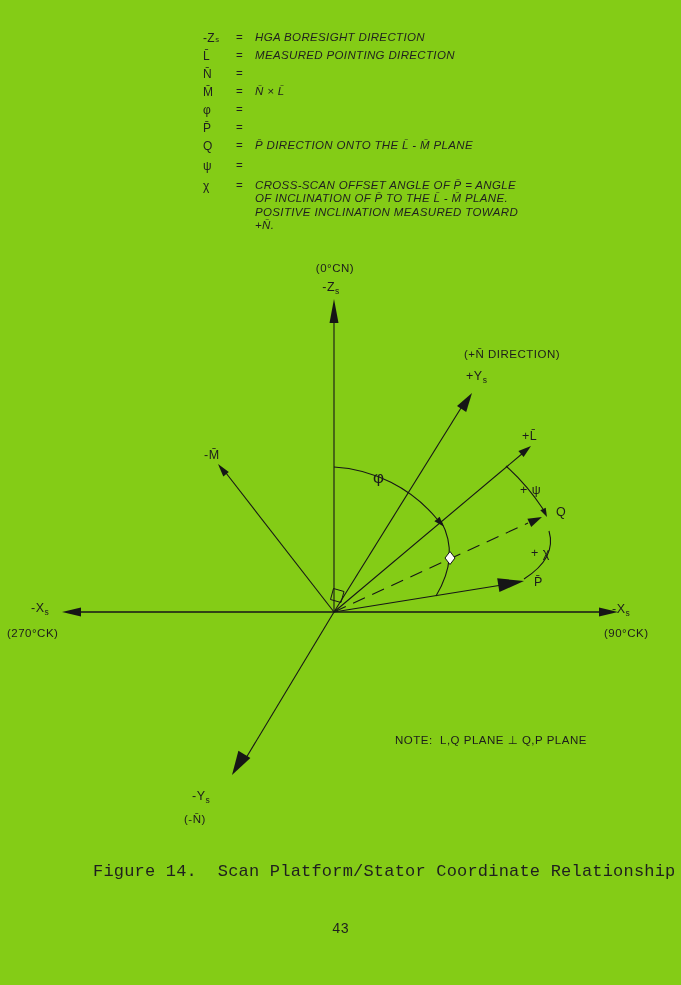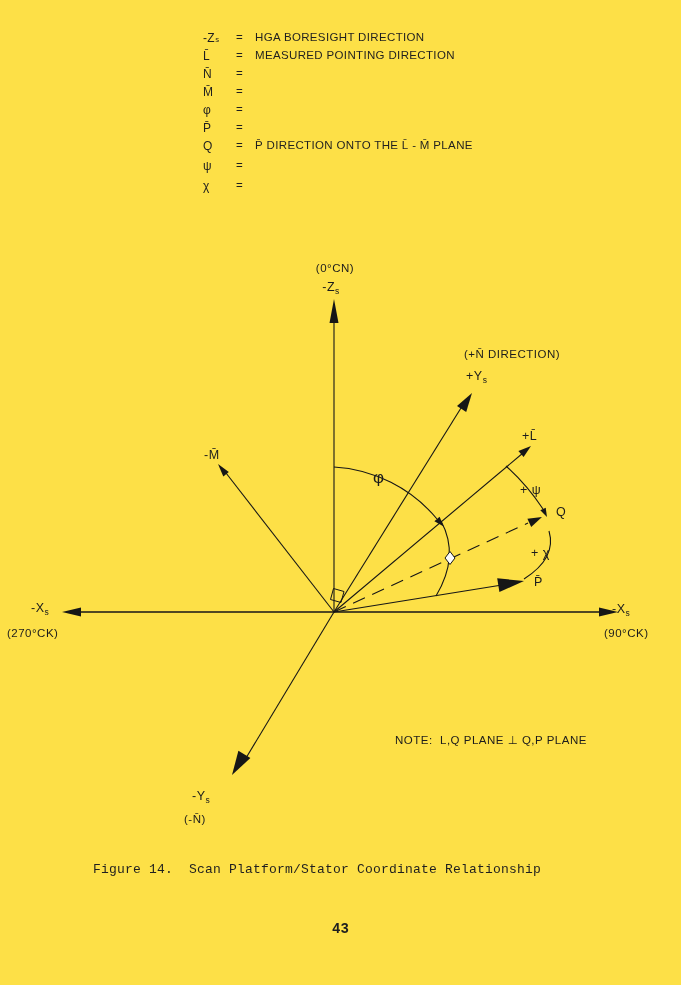--- a/index.html
+++ b/index.html
@@ -1,43 +1,43 @@
 <!DOCTYPE html>
 <html><head>
 <meta charset="utf-8">
 <style>
   html,body{margin:0;padding:0;background:#e8e8e4;}
   .page{
     position:relative;width:681px;height:985px;margin:0 auto;
-    background:#fde047;overflow:hidden;
+    background:#84cc16;overflow:hidden;
     font-family:"Liberation Sans","DejaVu Sans",sans-serif;
     color:#1f1f1f;
   }
   
   .legend{position:absolute;left:203px;top:31px;width:318px;}
   .legend-row{display:grid;grid-template-columns:33px 19px 1fr;margin-bottom:4px;}
   .legend-row.block{margin-top:6px;}
   .legend-sym{font-size:12px;letter-spacing:.3px;}
   .legend-eq{font-size:11.5px;}
-  .legend-def{font-size:11.5px;letter-spacing:.35px;line-height:13.4px;white-space:pre-wrap;}
+  .legend-def{font-size:11.5px;letter-spacing:.35px;line-height:13.4px;white-space:pre-wrap;font-style:italic;}
   
   svg.diagram{position:absolute;left:0;top:0;}
   svg.diagram text{fill:#1c1c1c;font-family:"Liberation Sans","DejaVu Sans",sans-serif;
     font-size:11.5px;letter-spacing:.5px;white-space:pre;}
   svg.diagram .big{font-size:12.5px;}
   svg.diagram .phi{font-size:17px;letter-spacing:0;}
   svg.diagram line, svg.diagram path{stroke:#161616;fill:none;}
   svg.diagram .thin{stroke-width:1.1;}
   svg.diagram .ax{stroke-width:1.5;}
   svg.diagram polygon.head{fill:#161616;stroke:none;}
   
   .caption{position:absolute;left:93px;top:862px;font-family:"Liberation Mono","DejaVu Sans Mono",monospace;
-    font-size:13px;letter-spacing:.2px;white-space:pre;}
+    font-size:17px;letter-spacing:.2px;white-space:pre;}
   .folio{position:absolute;left:0;top:921px;width:681px;text-align:center;
-    font-family:"Liberation Mono","DejaVu Sans Mono",monospace;font-size:14px;font-weight:bold;}
+    font-family:"Liberation Mono","DejaVu Sans Mono",monospace;font-size:14px;}
 </style>
 </head>
 <body>
 
 <div class="page">
 
   <div class="legend">
     <div class="legend-row">
       <span class="legend-sym">-Zₛ</span>
       <span class="legend-eq">=</span>
@@ -48,20 +48,21 @@
       <span class="legend-eq">=</span>
       <span class="legend-def">MEASURED POINTING DIRECTION</span>
     </div>
     <div class="legend-row">
       <span class="legend-sym">N̄</span>
       <span class="legend-eq">=</span>
     </div>
     <div class="legend-row">
       <span class="legend-sym">M̄</span>
       <span class="legend-eq">=</span>
+      <span class="legend-def">N̄ × L̄</span>
     </div>
     <div class="legend-row">
       <span class="legend-sym">φ</span>
       <span class="legend-eq">=</span>
     </div>
     <div class="legend-row">
       <span class="legend-sym">P̄</span>
       <span class="legend-eq">=</span>
     </div>
     <div class="legend-row">
@@ -69,20 +70,23 @@
       <span class="legend-eq">=</span>
       <span class="legend-def">P̄ DIRECTION ONTO THE L̄ - M̄ PLANE</span>
     </div>
     <div class="legend-row block">
       <span class="legend-sym">ψ</span>
       <span class="legend-eq">=</span>
     </div>
     <div class="legend-row block">
       <span class="legend-sym">χ</span>
       <span class="legend-eq">=</span>
+      <span class="legend-def">CROSS-SCAN OFFSET ANGLE OF P̄ = ANGLE
+OF INCLINATION OF P̄ TO THE L̄ - M̄ PLANE.
+POSITIVE INCLINATION MEASURED TOWARD +N̄.</span>
     </div>
   </div>
 
   <svg class="diagram" width="681" height="985" viewBox="0 0 681 985">
 
     <g>
       <line class="thin" x1="334" y1="612" x2="334" y2="310"></line>
       <polygon class="head" points="334,299 329.5,323 338.5,323"></polygon>
     </g>
     <g>

